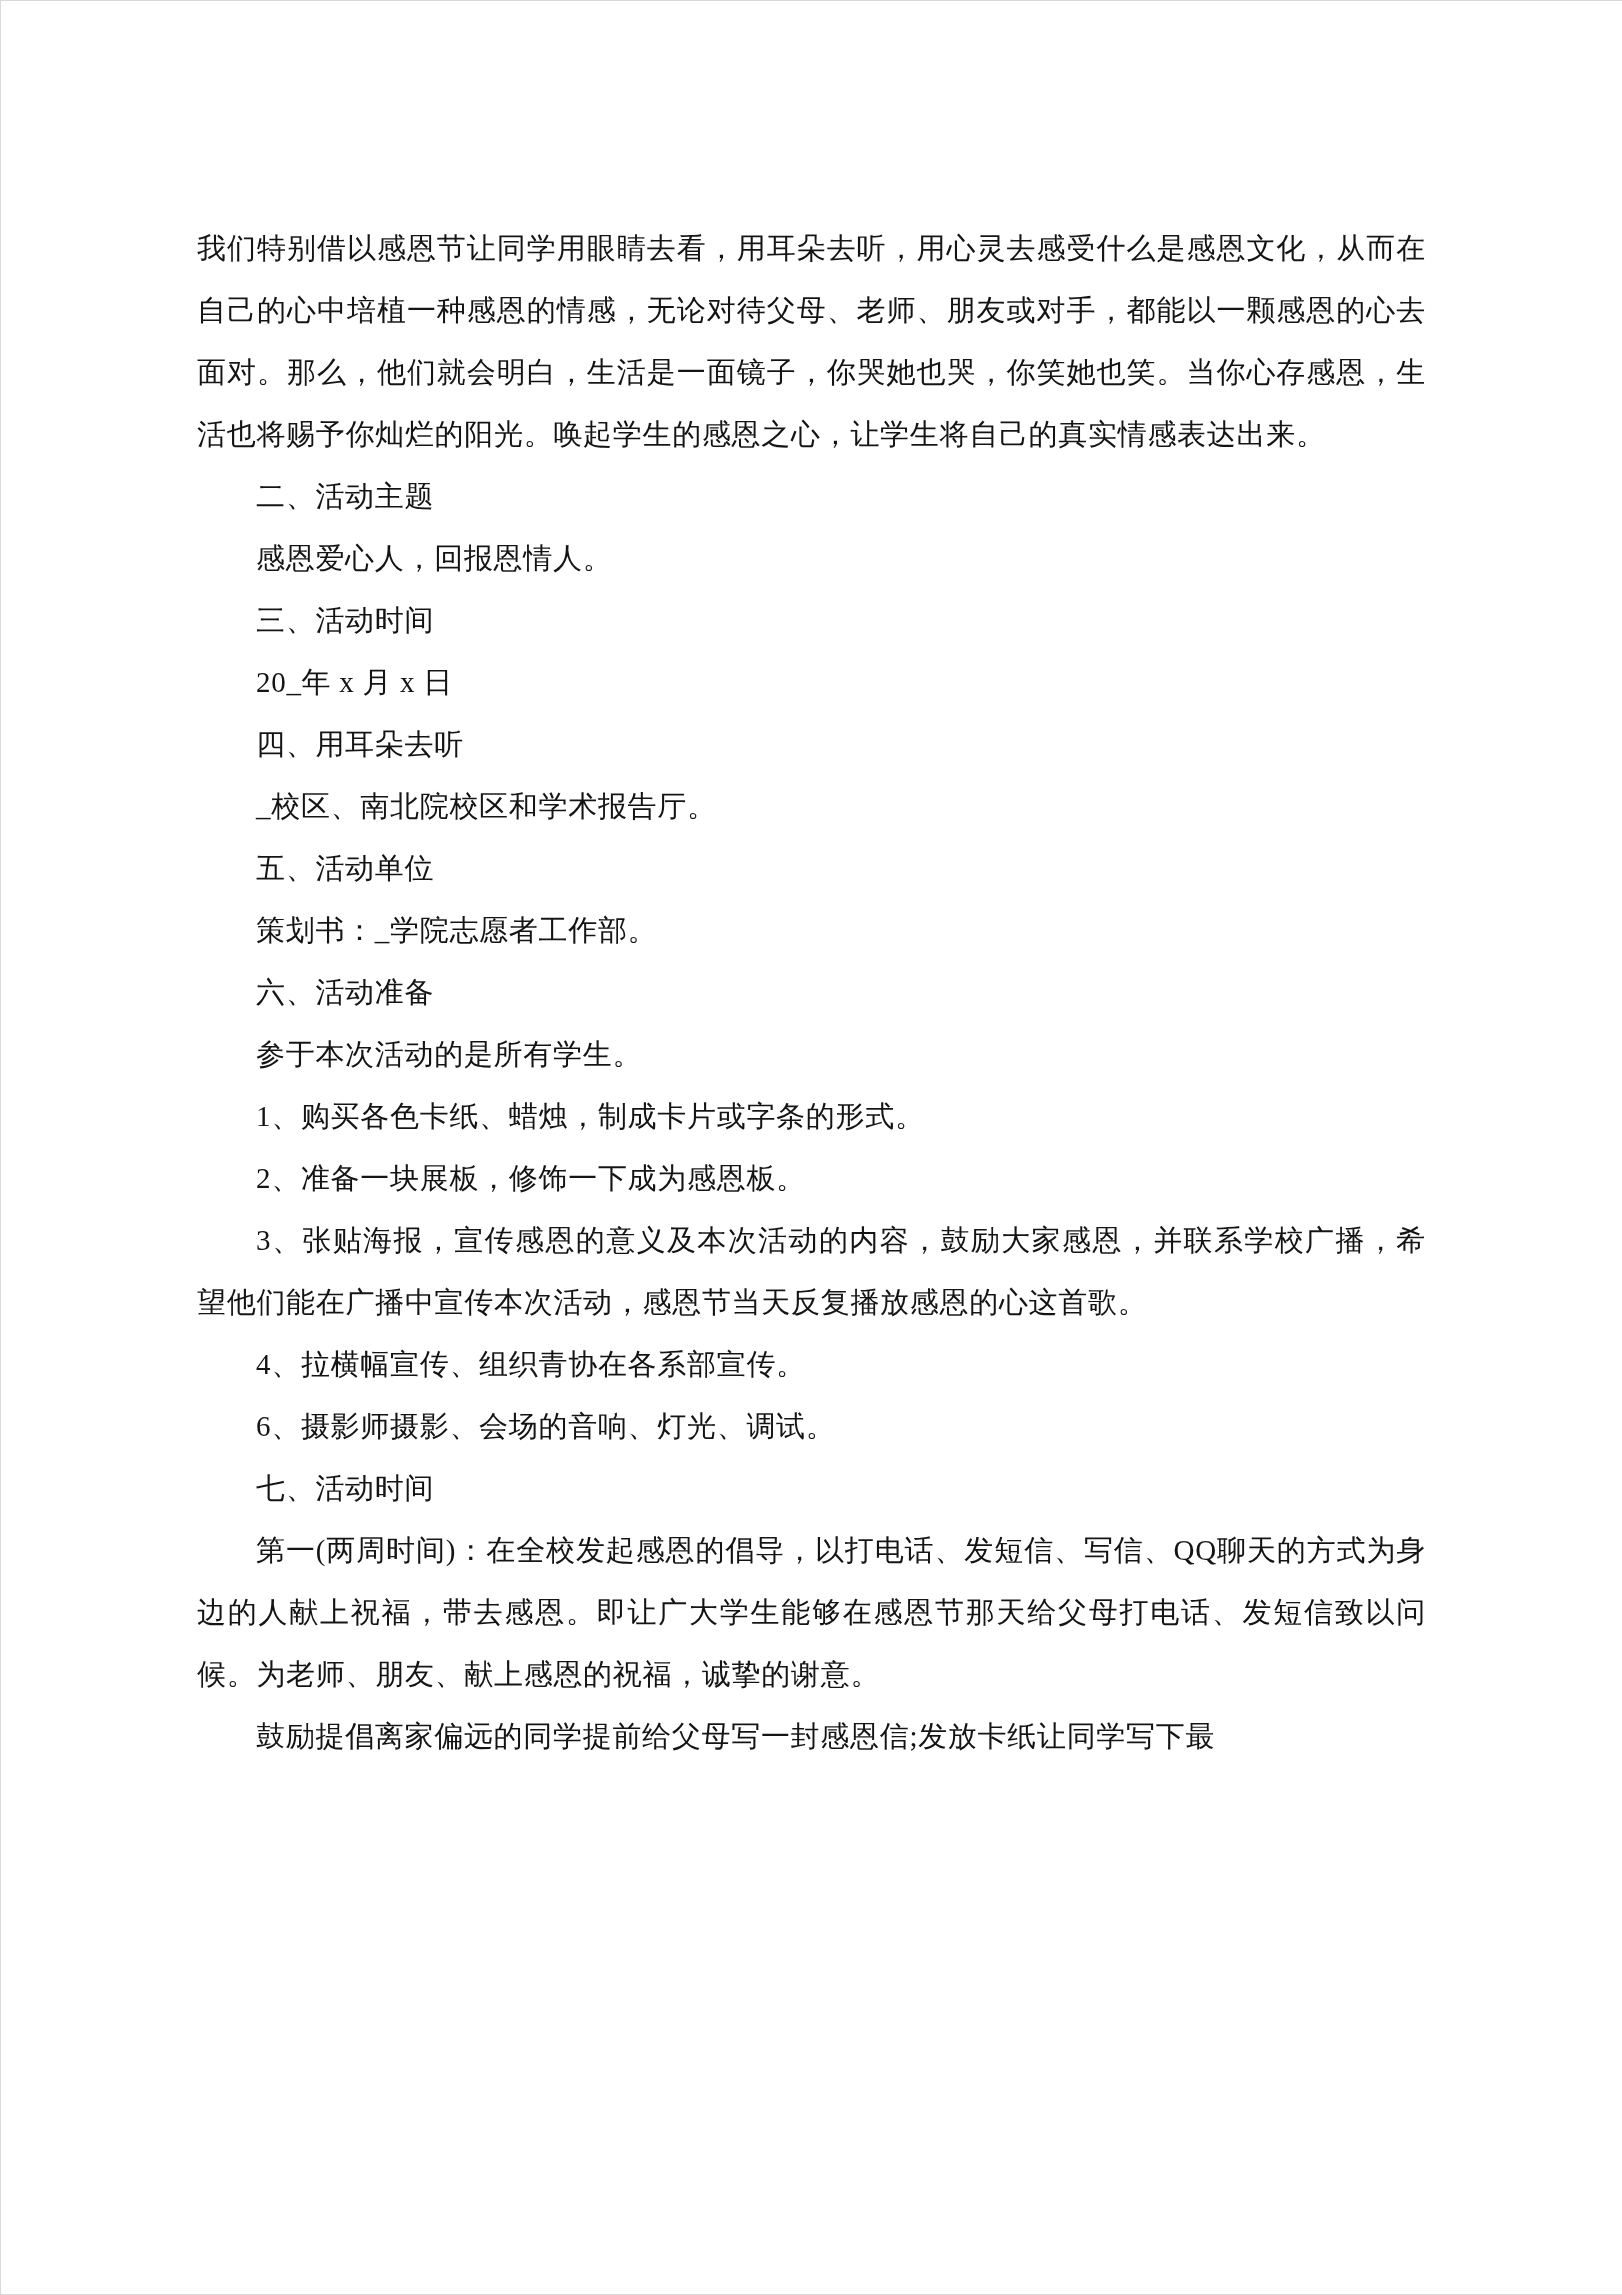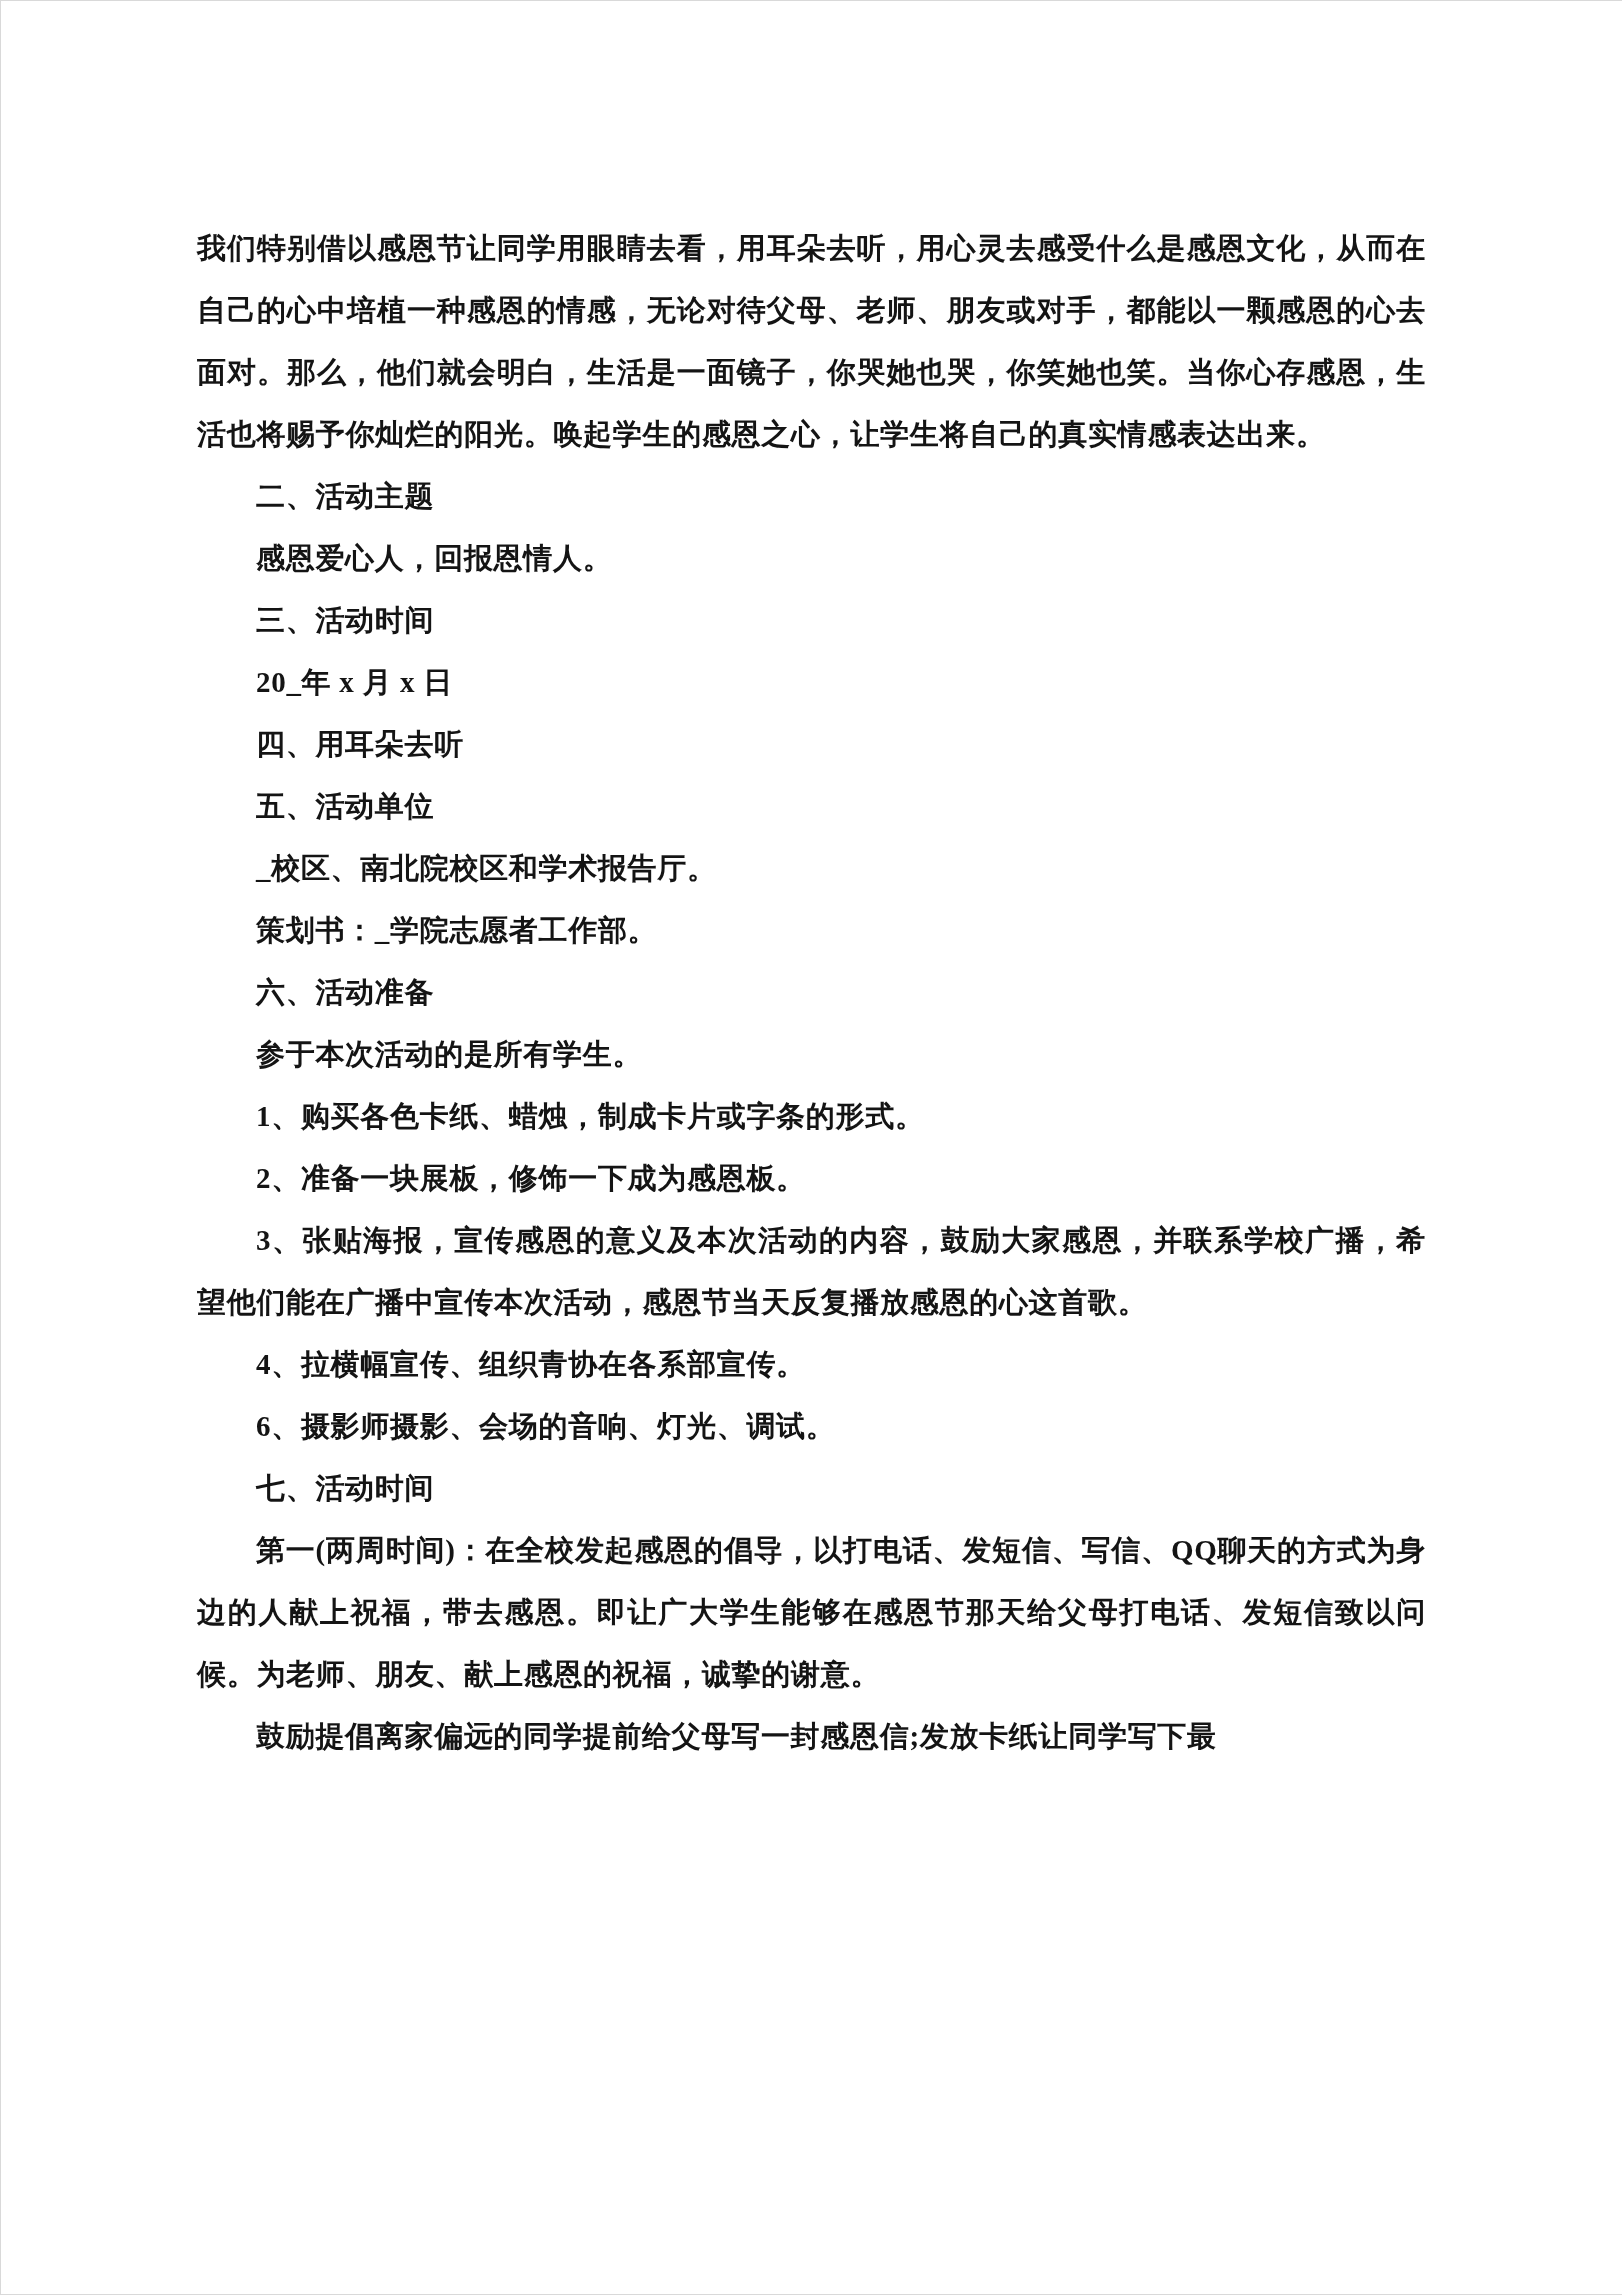--- a/index.html
+++ b/index.html
@@ -10,21 +10,20 @@
   .page {
     position: relative;
     width: 1623px;
     height: 2295px;
     margin: 0 auto;
     background: #ffffff;
     box-sizing: border-box;
     border: 0.7px solid #d9d9d9;
     padding: 216px 196px 131px 196px;
     overflow: hidden;
-    font-weight: bold;
   }
   .content {
     width: 100%;
   }
   .para {
     margin: 0;
     padding: 0;
     font-family: "Liberation Serif", "DejaVu Serif", serif;
     font-size: 29px;
     line-height: 62px;
@@ -41,22 +40,22 @@
 <body>
 
 <div class="page">
   <div class="content">
       <p class="para">我们特别借以感恩节让同学用眼睛去看，用耳朵去听，用心灵去感受什么是感恩文化，从而在自己的心中培植一种感恩的情感，无论对待父母、老师、朋友或对手，都能以一颗感恩的心去面对。那么，他们就会明白，生活是一面镜子，你哭她也哭，你笑她也笑。当你心存感恩，生活也将赐予你灿烂的阳光。唤起学生的感恩之心，让学生将自己的真实情感表达出来。</p>
       <p class="para indent">二、活动主题</p>
       <p class="para indent">感恩爱心人，回报恩情人。</p>
       <p class="para indent">三、活动时间</p>
       <p class="para indent">20_年 x 月 x 日</p>
       <p class="para indent">四、用耳朵去听</p>
+      <p class="para indent">_校区、南北院校区和学术报告厅。</p>
       <p class="para indent">五、活动单位</p>
-      <p class="para indent">_校区、南北院校区和学术报告厅。</p>
       <p class="para indent">策划书：_学院志愿者工作部。</p>
       <p class="para indent">六、活动准备</p>
       <p class="para indent">参于本次活动的是所有学生。</p>
       <p class="para indent">1、购买各色卡纸、蜡烛，制成卡片或字条的形式。</p>
       <p class="para indent">2、准备一块展板，修饰一下成为感恩板。</p>
       <p class="para indent">3、张贴海报，宣传感恩的意义及本次活动的内容，鼓励大家感恩，并联系学校广播，希望他们能在广播中宣传本次活动，感恩节当天反复播放感恩的心这首歌。</p>
       <p class="para indent">4、拉横幅宣传、组织青协在各系部宣传。</p>
       <p class="para indent">6、摄影师摄影、会场的音响、灯光、调试。</p>
       <p class="para indent">七、活动时间</p>
       <p class="para indent">第一(两周时间)：在全校发起感恩的倡导，以打电话、发短信、写信、QQ聊天的方式为身边的人献上祝福，带去感恩。即让广大学生能够在感恩节那天给父母打电话、发短信致以问候。为老师、朋友、献上感恩的祝福，诚挚的谢意。</p>

